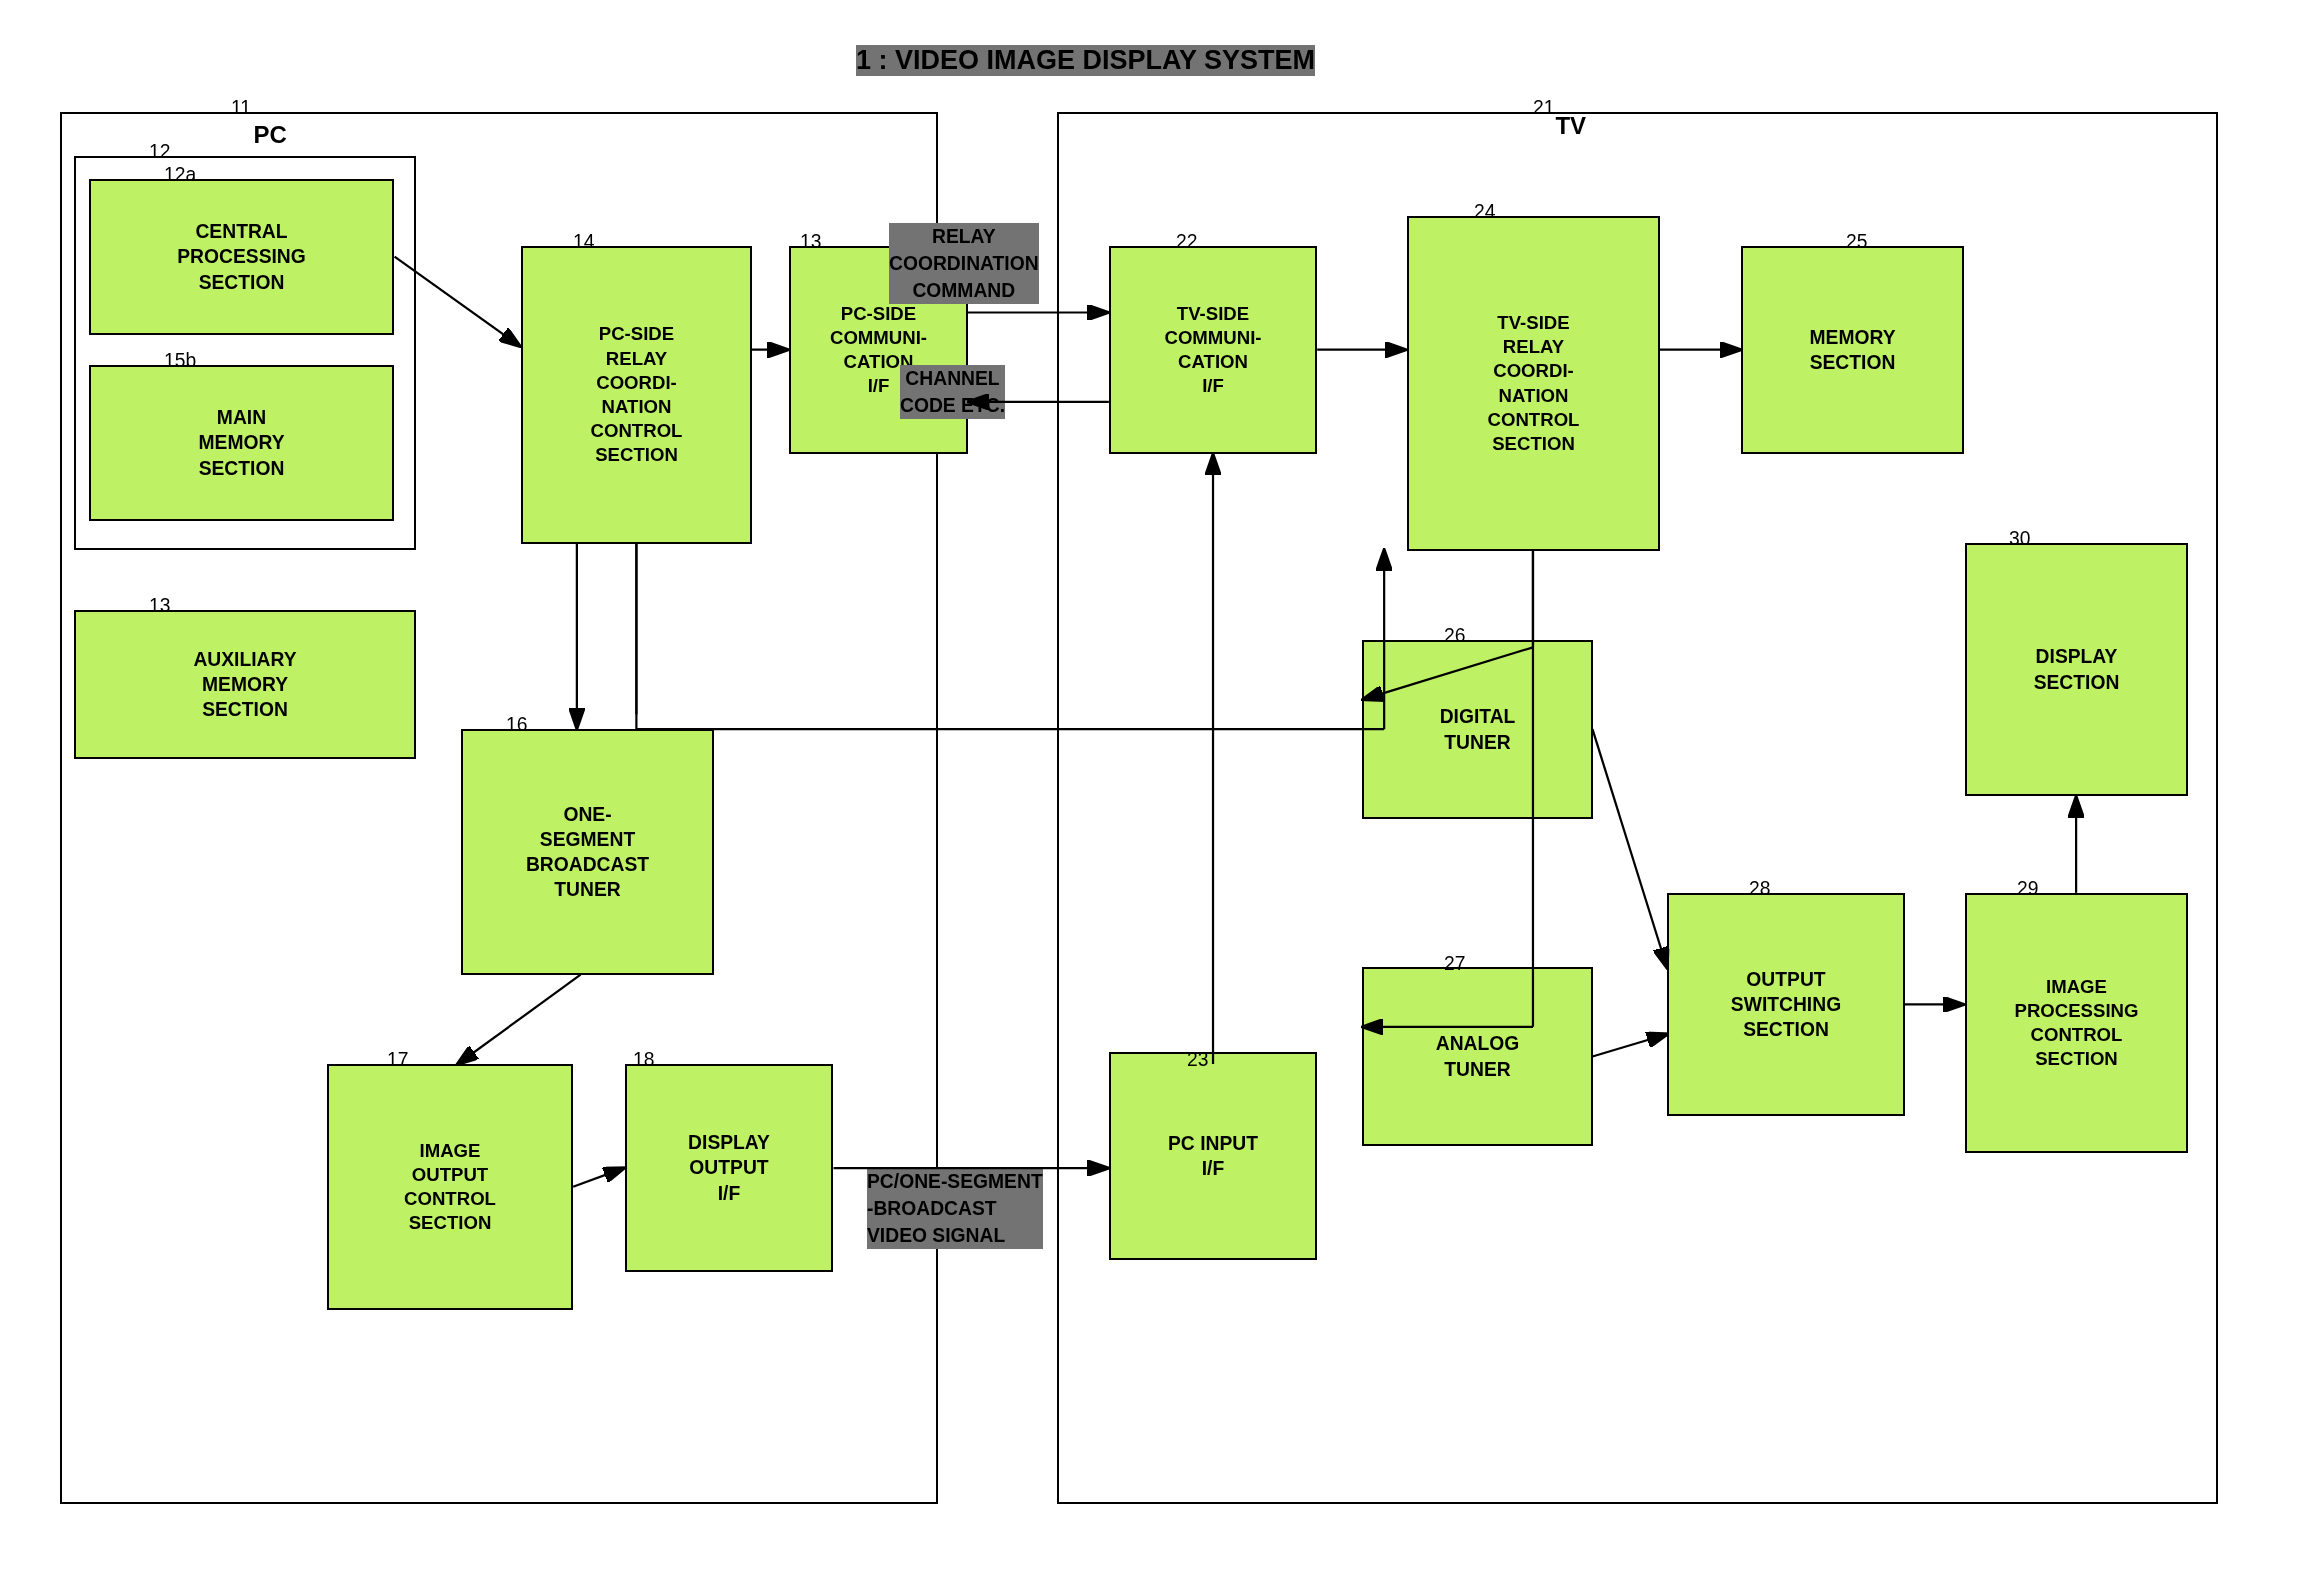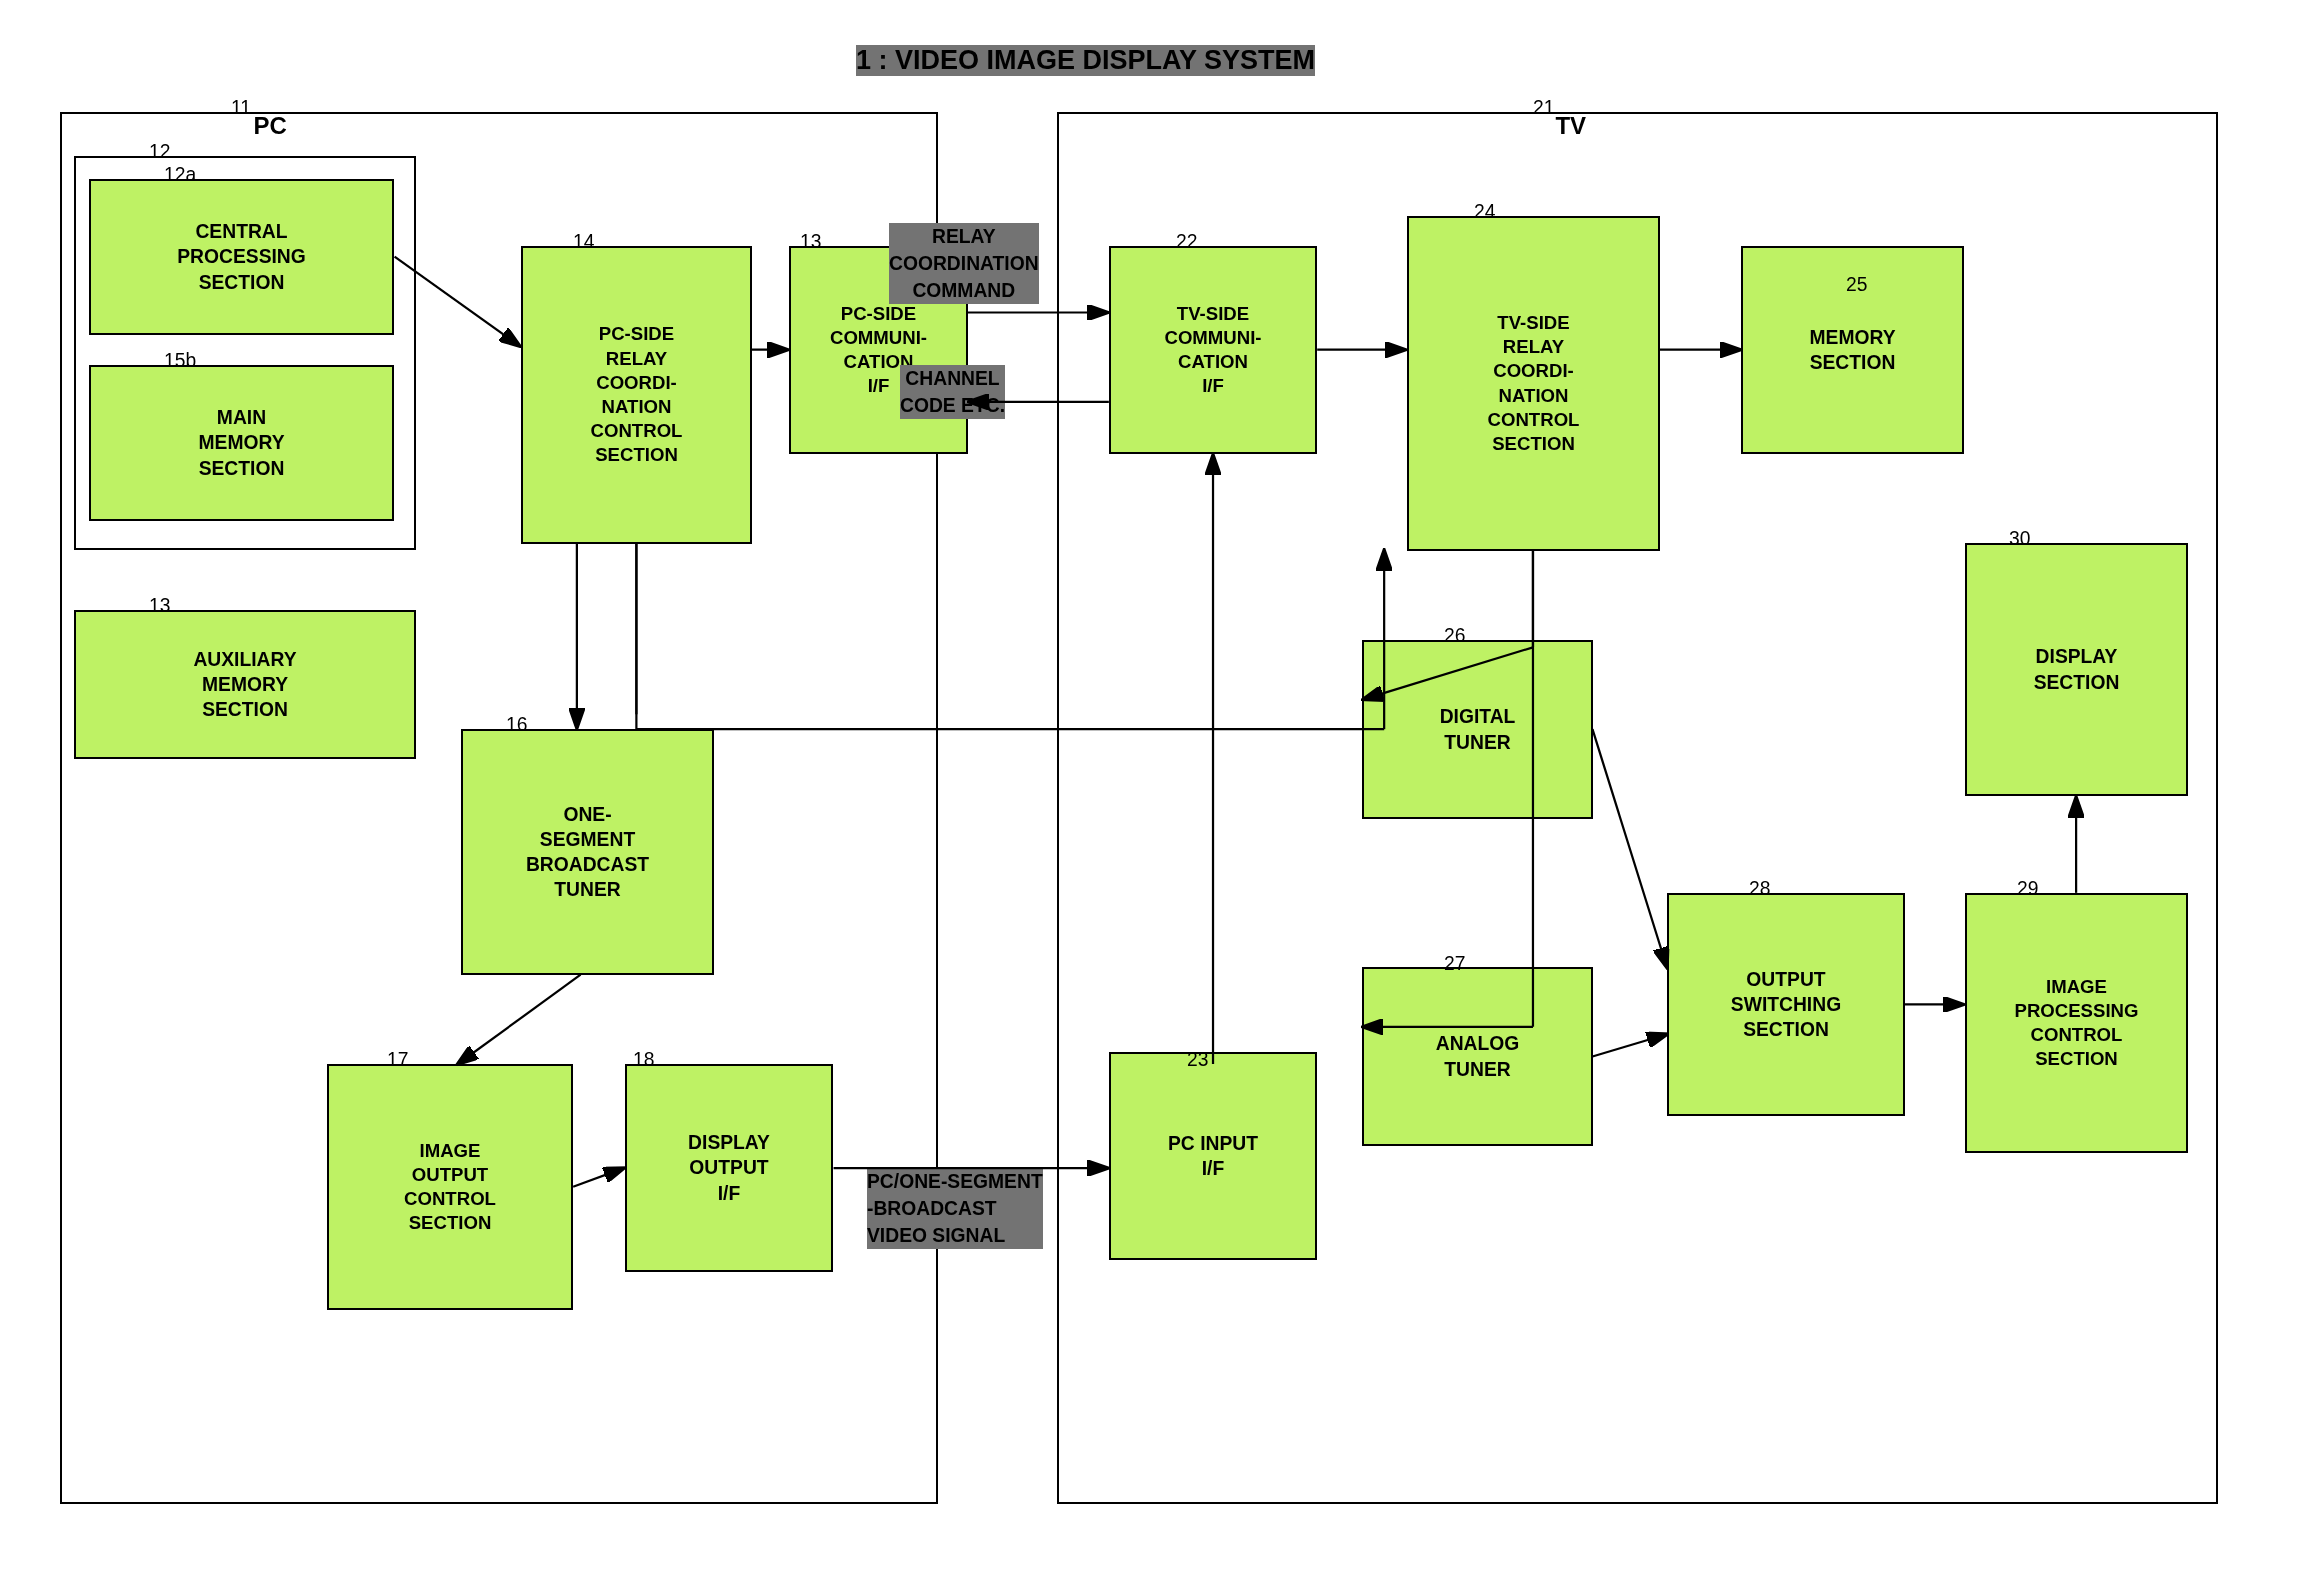--- a/index.html
+++ b/index.html
@@ -66,21 +66,21 @@
   </style>
 </head>
 <body>
 
 <div class="diagram">
 
   <div class="label" style="top:45px; left:856px; font-size:27px;">1 : VIDEO IMAGE DISPLAY SYSTEM</div>
 
   <div class="outer-box" style="top:112px; left:60px; width:878px; height:1392px;"></div>
   <div class="ref-num" style="top:97px; left:231px;">11</div>
-  <div class="label" style="top:112px; left:246px; font-size:24px; background:transparent; border:none; padding:0 7.4px;">PC</div>
+  <div class="label" style="top:121px; left:246px; font-size:24px; background:transparent; border:none; padding:0 7.4px;">PC</div>
 
   <div class="outer-box" style="top:112px; left:1057px; width:1161px; height:1392px;"></div>
   <div class="ref-num" style="top:97px; left:1533px;">21</div>
   <div class="label" style="top:112px; left:1548px; font-size:24px; background:transparent; border:none; padding:0 7.4px;">TV</div>
 
   <div class="outer-box" style="top:156px; left:74px; width:342px; height:394px;"></div>
   <div class="ref-num" style="top:141px; left:149px;">12</div>
 
   <div class="box" style="top:179px; left:89px; width:305px; height:156px; font-size:19.3px;">CENTRAL<br>PROCESSING<br>SECTION</div>
   <div class="ref-num" style="top:164px; left:164px;">12a</div>
@@ -109,21 +109,21 @@
   <div class="box" style="top:246px; left:1109px; width:208px; height:208px; font-size:18.6px;">TV-SIDE<br>COMMUNI-<br>CATION<br>I/F</div>
   <div class="ref-num" style="top:231px; left:1176px;">22</div>
 
   <div class="box" style="top:1052px; left:1109px; width:208px; height:208px; font-size:19.3px;">PC INPUT<br>I/F</div>
   <div class="ref-num" style="top:1049px; left:1187px;text-align:center;">23</div>
 
   <div class="box" style="top:216px; left:1407px; width:253px; height:335px; font-size:18.6px;">TV-SIDE<br>RELAY<br>COORDI-<br>NATION<br>CONTROL<br>SECTION</div>
   <div class="ref-num" style="top:201px; left:1474px;">24</div>
 
   <div class="box" style="top:246px; left:1741px; width:223px; height:208px; font-size:19.3px;">MEMORY<br>SECTION</div>
-  <div class="ref-num" style="top:231px; left:1846px;margin-top:43px;">25</div>
+  <div class="ref-num" style="top:231px; left:1846px;">25</div>
 
   <div class="box" style="top:640px; left:1362px; width:231px; height:179px; font-size:19.3px;">DIGITAL<br>TUNER</div>
   <div class="ref-num" style="top:625px; left:1444px;">26</div>
 
   <div class="box" style="top:967px; left:1362px; width:231px; height:179px; font-size:19.3px;">ANALOG<br>TUNER</div>
   <div class="ref-num" style="top:953px; left:1444px;">27</div>
 
   <div class="box" style="top:893px; left:1667px; width:238px; height:223px; font-size:19.3px;">OUTPUT<br>SWITCHING<br>SECTION</div>
   <div class="ref-num" style="top:878px; left:1749px;">28</div>
 

